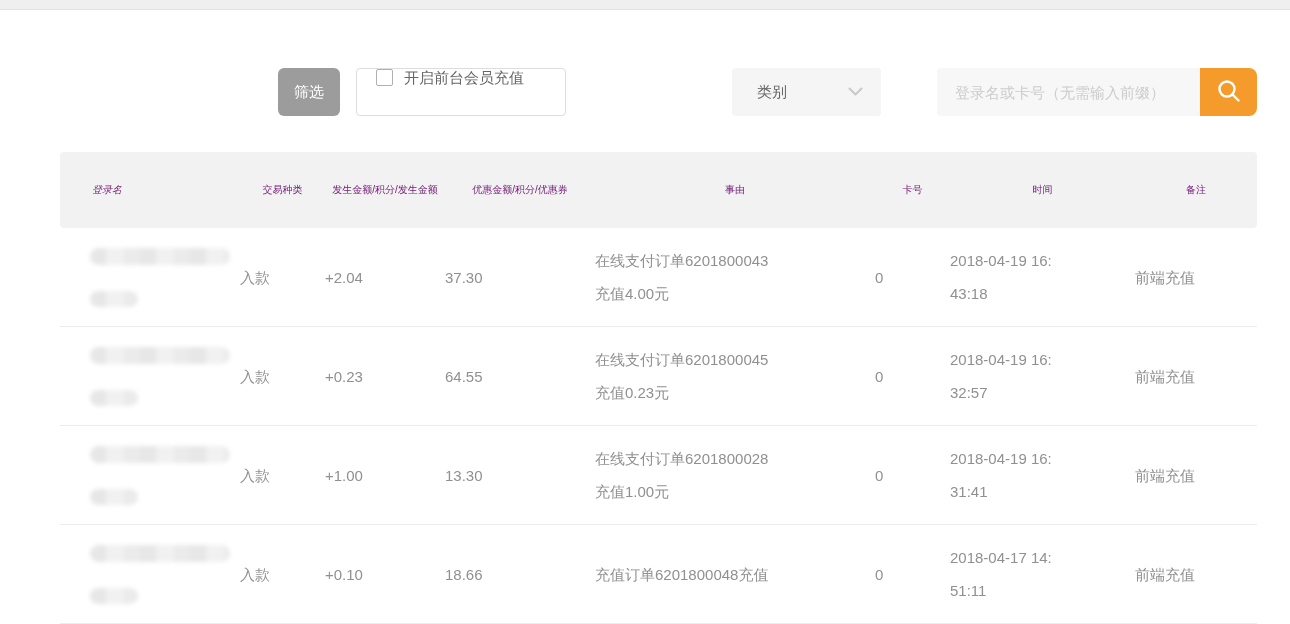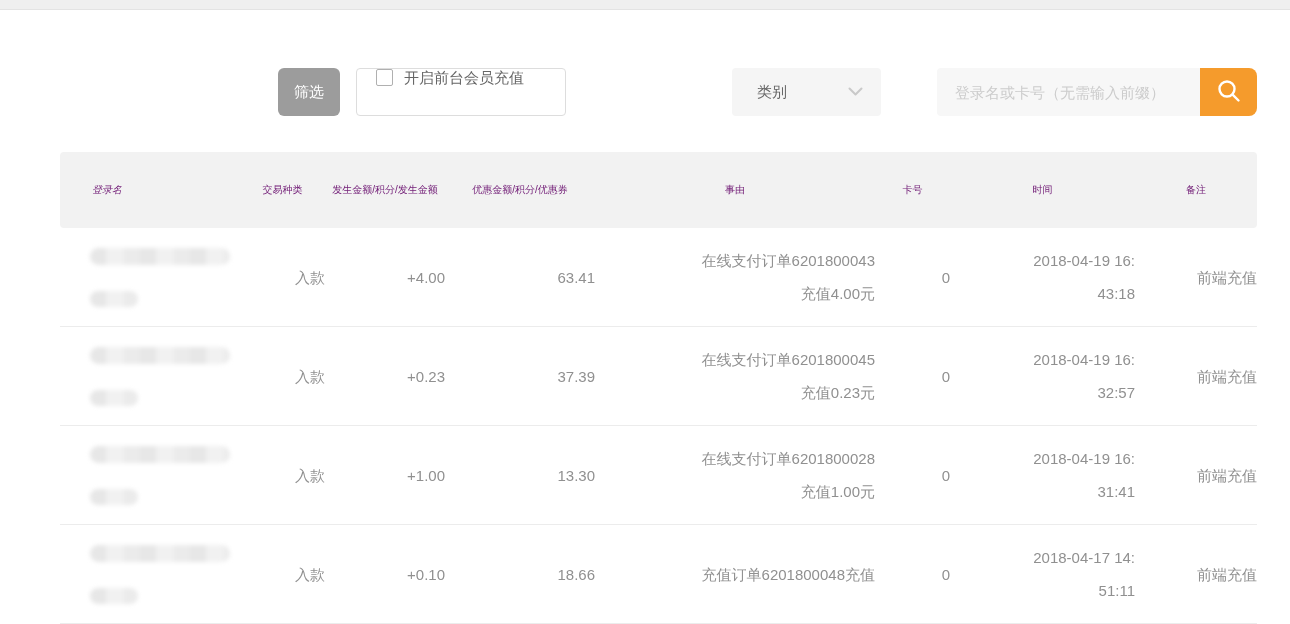--- a/index.html
+++ b/index.html
@@ -43,21 +43,21 @@
   thead th { height:76px; background:#f2f2f2; color:#701a75; font-size:10px; font-weight:normal;
     text-align:center; vertical-align:middle; line-height:2.15; }
   thead th:first-child { border-radius:4px 0 0 4px; text-align:left; padding-left:32px;font-style:italic; }
   thead th:last-child { border-radius:0 4px 4px 0;text-decoration:underline; }
   thead th .wrap { display:inline-block; }
   .th-type .wrap { max-width:48px; }
   .th-amount .wrap { max-width:118px; }
   .th-avail .wrap { max-width:118px; }
 
   tbody td { height:99px; border-bottom:1px solid #ececec; color:#909090; font-size:15px;
-    text-align:right; vertical-align:middle; line-height:2.2; }
+    text-align:left; vertical-align:middle; line-height:2.2; }
   td.login-cell { text-align:left; padding-left:30px; }
 
   .blur-line { background:repeating-linear-gradient(90deg,#e7e7e7 0 16px,#f1f1f1 16px 34px,#ebebeb 34px 50px);
     filter:blur(2px); border-radius:9px; }
   .blur-line.long { width:140px; height:17px; }
   .blur-line.short { width:48px; height:16px; margin-top:26px; }
 
   .cell-lines div { line-height:2.2; }
 </style>
 </head>
@@ -122,22 +122,22 @@
     </tr>
   </thead>
   <tbody>
 
     <tr>
       <td class="login-cell">
         <div class="blur-line long"></div>
         <div class="blur-line short"></div>
       </td>
       <td>入款</td>
-      <td>+4.00</td>
-      <td>63.41</td>
+      <td>+2.04</td>
+      <td>37.30</td>
       <td>
             <div class="cell-lines">
         <div>在线支付订单6201800043</div>
               <div>充值4.00元</div>
             </div>
           </td>
       <td>0</td>
       <td>
             <div class="cell-lines">
         <div>2018-04-19 16:</div>
@@ -147,21 +147,21 @@
       <td>前端充值</td>
     </tr>
 
     <tr>
       <td class="login-cell">
         <div class="blur-line long"></div>
         <div class="blur-line short"></div>
       </td>
       <td>入款</td>
       <td>+0.23</td>
-      <td>37.39</td>
+      <td>64.55</td>
       <td>
             <div class="cell-lines">
         <div>在线支付订单6201800045</div>
               <div>充值0.23元</div>
             </div>
           </td>
       <td>0</td>
       <td>
             <div class="cell-lines">
         <div>2018-04-19 16:</div>

